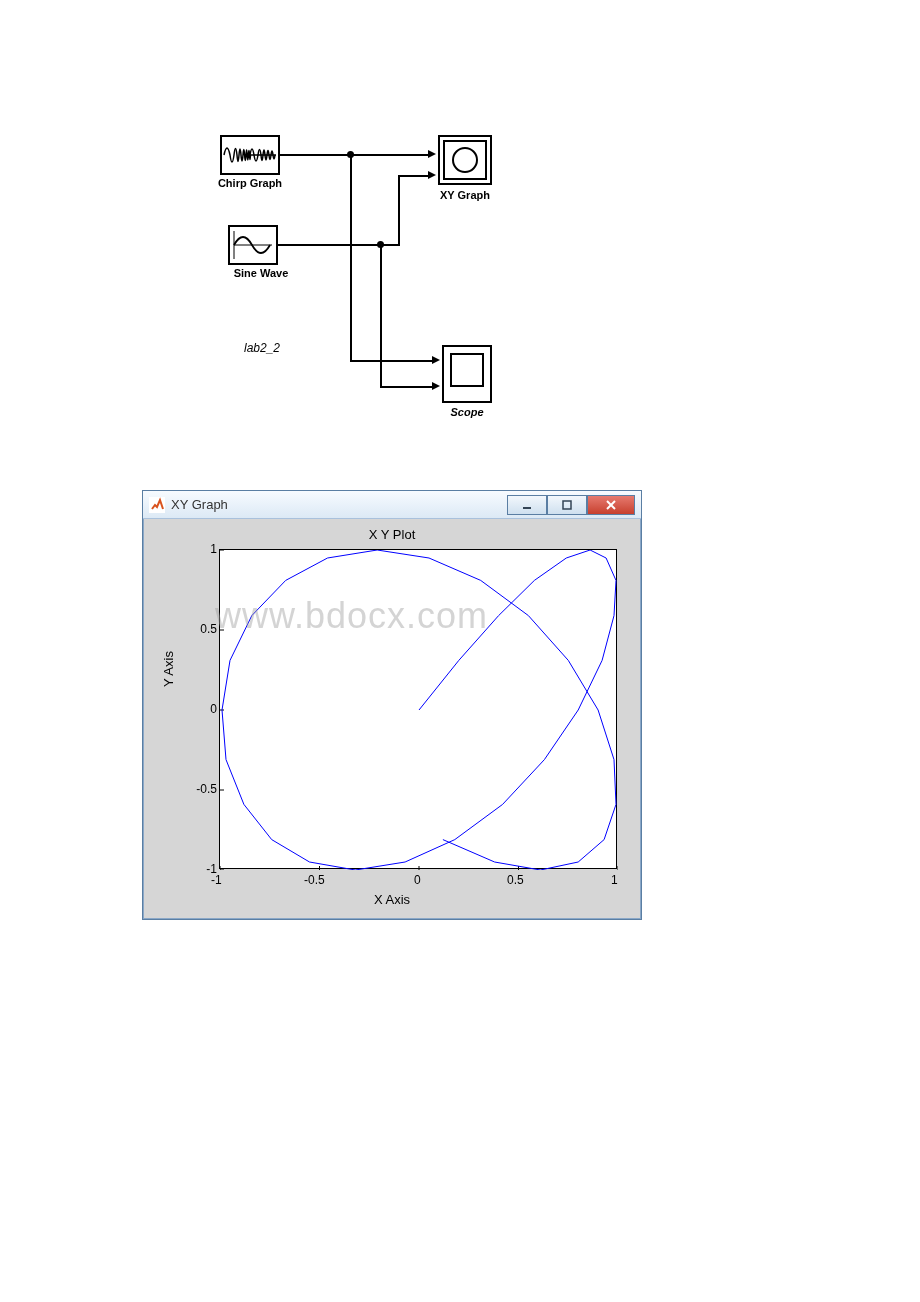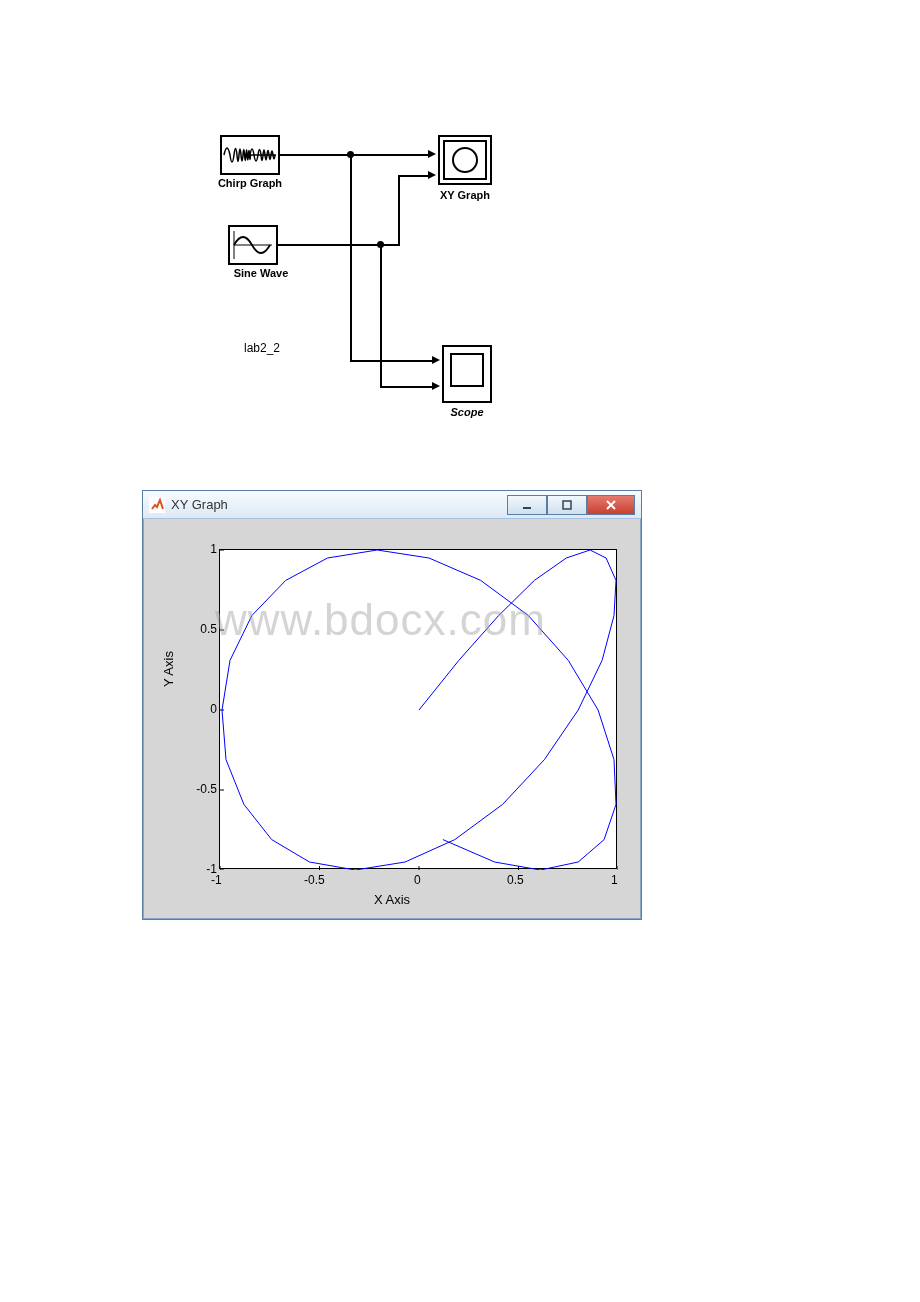--- a/index.html
+++ b/index.html
@@ -121,21 +121,21 @@
     position:absolute;
     left: 0; right:0;
     bottom: 0;
     text-align:center;
     font-size: 13px;
   }
   .watermark {
     position:absolute;
     left: 215px;
     top: 595px;
-    font-size: 44px;
+    font-size: 36px;
     color: rgba(160,160,160,0.45);
     letter-spacing: 1px;
     font-family: Arial, sans-serif;
   }
 </style>
 </head>
 <body>
 
 <div class="simulink-diagram">
 
@@ -149,21 +149,21 @@
 
   <div class="block" style="left:8px;top:90px;width:50px;height:40px;">
     <svg width="46" height="36" viewBox="0 0 46 36">
       <line x1="4" y1="4" x2="4" y2="32" stroke="#000" stroke-width="1"></line>
       <line x1="4" y1="18" x2="42" y2="18" stroke="#000" stroke-width="1"></line>
       <path d="M4 18 Q13 2 22 18 Q31 34 40 18" fill="none" stroke="#000" stroke-width="1.8"></path>
     </svg>
   </div>
   <div class="block-label" style="left:8px;top:132px;width:66px;">Sine Wave</div>
 
-  <div class="model-label" style="left:24px;top:206px;">lab2_2</div>
+  <div class="model-label" style="left:24px;top:206px;font-style:italic;">lab2_2</div>
 
   <div style="position:absolute;left:218px;top:0;width:54px;height:50px;border:2px solid #000;">
     <div style="position:absolute;left:3px;top:3px;right:3px;bottom:3px;border:2px solid #000;display:flex;align-items:center;justify-content:center;">
       <svg width="30" height="30">
         <circle cx="15" cy="15" r="12" fill="none" stroke="#000" stroke-width="2"></circle>
       </svg>
     </div>
   </div>
   <div class="block-label" style="left:208px;top:54px;width:74px;">XY Graph</div>
 
@@ -214,20 +214,21 @@
       <div class="wbtn close">
           <svg width="12" height="10">
             <line x1="2" y1="1" x2="10" y2="9" stroke="#fff" stroke-width="2"></line>
             <line x1="10" y1="1" x2="2" y2="9" stroke="#fff" stroke-width="2"></line>
           </svg>
         </div>
     </div>
   </div>
 
   <div class="plot-area">
+    <div class="plot-title">X Y Plot</div>
 
     <div class="axes-box">
       <svg id="curve-svg" width="398" height="320" viewBox="0 0 398 320">
 
         <g stroke="#000" stroke-width="1">
           <line x1="0" y1="316" x2="0" y2="320"></line>
           <line x1="99.5" y1="316" x2="99.5" y2="320"></line>
           <line x1="199" y1="316" x2="199" y2="320"></line>
           <line x1="298.5" y1="316" x2="298.5" y2="320"></line>
           <line x1="398" y1="316" x2="398" y2="320"></line>

